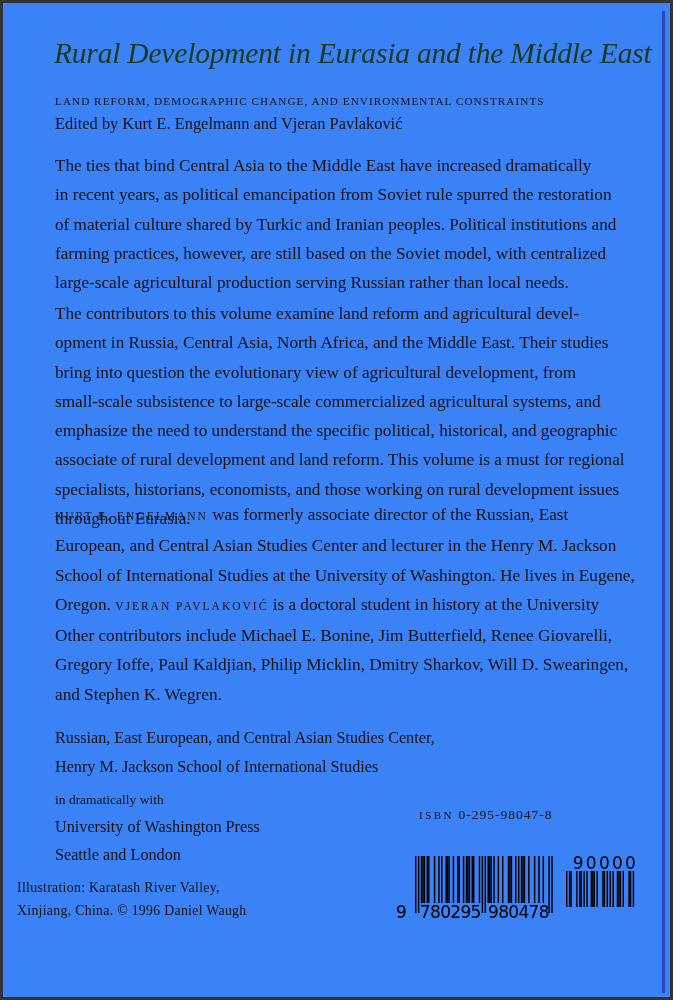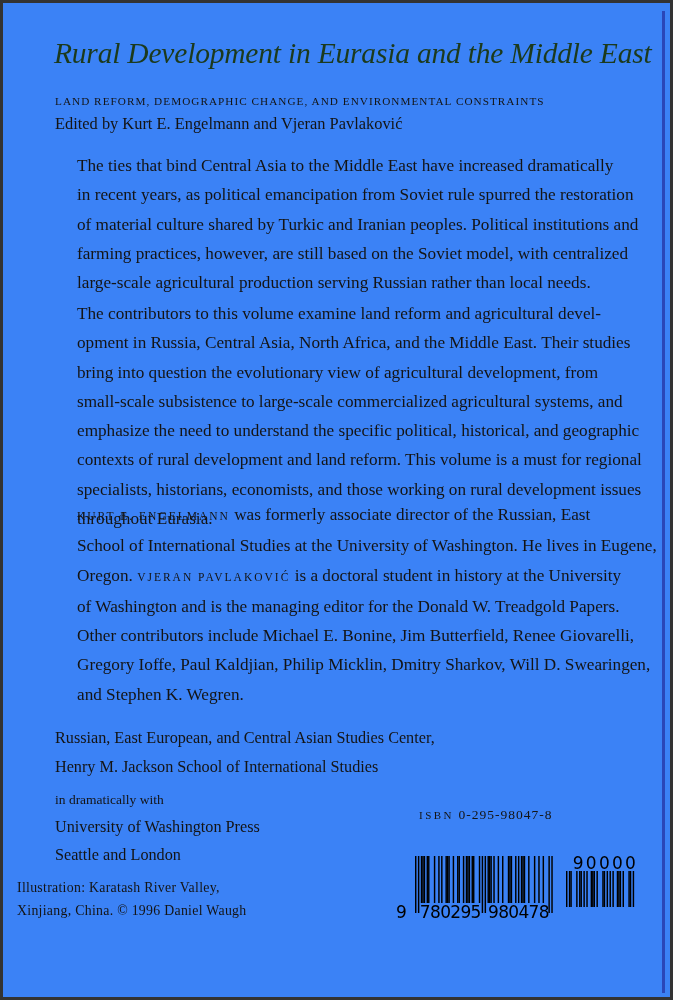--- a/index.html
+++ b/index.html
@@ -3,21 +3,21 @@
 <meta charset="utf-8">
 <style>
   html, body { margin:0; padding:0; }
   body { width:673px; height:1000px; background:#333; position:relative; overflow:hidden; }
   .page { position:absolute; left:3px; top:3px; width:667px; height:994px; background:#3b82f6; }
   .spine-line { position:absolute; left:659px; top:8px; width:3px; height:982px; background:#2a47b8; }
   .serif { font-family:"Liberation Serif", "DejaVu Serif", serif; color:#141414; }
   .title { position:absolute; left:51px; top:34px; font-size:29.5px; font-style:italic; color:#1c3a1c; white-space:nowrap; letter-spacing:-0.2px; }
   .subtitle { position:absolute; left:52px; top:92px; font-size:11.2px; letter-spacing:1.05px; white-space:nowrap; text-transform:uppercase; }
   .editors { position:absolute; left:52px; top:111px; font-size:16.4px; white-space:nowrap; }
-  .para { position:absolute; left:52px; width:560px; font-size:17.2px; line-height:29.3px;margin-left:22px; }
+  .para { position:absolute; left:52px; width:560px; font-size:17.2px; line-height:29.3px; }
   .para .ln { display:block; white-space:nowrap; }
   #p1 { top:148px; }
   #p2 { top:296px; }
   #bio { top:497px; }
   .sc { font-size:11.5px; letter-spacing:2px; text-transform:uppercase;text-align:center; }
   .pub { position:absolute; left:52px; font-size:16.2px; white-space:nowrap; }
   .assoc { position:absolute; left:52px; top:799px; font-size:13.5px; white-space:nowrap; }
   .credit { position:absolute; left:14px; font-size:13.8px; white-space:nowrap; letter-spacing:0.3px; }
   .isbn-label { position:absolute; left:416px; top:804px; font-size:13.5px; letter-spacing:1px; white-space:nowrap; }
   .isbn-label .isbn-prefix { letter-spacing:2.5px; font-size:11px; }
@@ -40,30 +40,30 @@
     <span class="ln">farming practices, however, are still based on the Soviet model, with centralized</span>
     <span class="ln">large-scale agricultural production serving Russian rather than local needs.</span>
   </div>
 
   <div id="p2" class="para serif">
     <span class="ln">The contributors to this volume examine land reform and agricultural devel-</span>
     <span class="ln">opment in Russia, Central Asia, North Africa, and the Middle East. Their studies</span>
     <span class="ln">bring into question the evolutionary view of agricultural development, from</span>
     <span class="ln">small-scale subsistence to large-scale commercialized agricultural systems, and</span>
     <span class="ln">emphasize the need to understand the specific political, historical, and geographic</span>
-    <span class="ln">contexts of rural development and land reform. This volume is a must for regional</span>
+    <span class="ln">associate of rural development and land reform. This volume is a must for regional</span>
     <span class="ln">specialists, historians, economists, and those working on rural development issues</span>
     <span class="ln">throughout Eurasia.</span>
   </div>
 
   <div id="bio" class="para serif">
     <span class="ln"><span class="sc">Kurt E. Engelmann</span><span> was formerly associate director of the Russian, East</span></span>
+    <span class="ln">European, and Central Asian Studies Center and lecturer in the Henry M. Jackson</span>
     <span class="ln">School of International Studies at the University of Washington. He lives in Eugene,</span>
     <span class="ln"><span>Oregon. </span><span class="sc">Vjeran Pavlaković</span><span> is a doctoral student in history at the University</span></span>
-    <span class="ln">of Washington and is the managing editor for the Donald W. Treadgold Papers.</span>
     <span class="ln">Other contributors include Michael E. Bonine, Jim Butterfield, Renee Giovarelli,</span>
     <span class="ln">Gregory Ioffe, Paul Kaldjian, Philip Micklin, Dmitry Sharkov, Will D. Swearingen,</span>
     <span class="ln">and Stephen K. Wegren.</span>
   </div>
 
   <div class="pub serif" style="top:726px;">Russian, East European, and Central Asian Studies Center,</div>
   <div class="pub serif" style="top:755px;">Henry M. Jackson School of International Studies</div>
   <div class="assoc serif" style="top:789px;">in dramatically with</div>
   <div class="pub serif" style="top:815px;">University of Washington Press</div>
   <div class="pub serif" style="top:843px;">Seattle and London</div>

